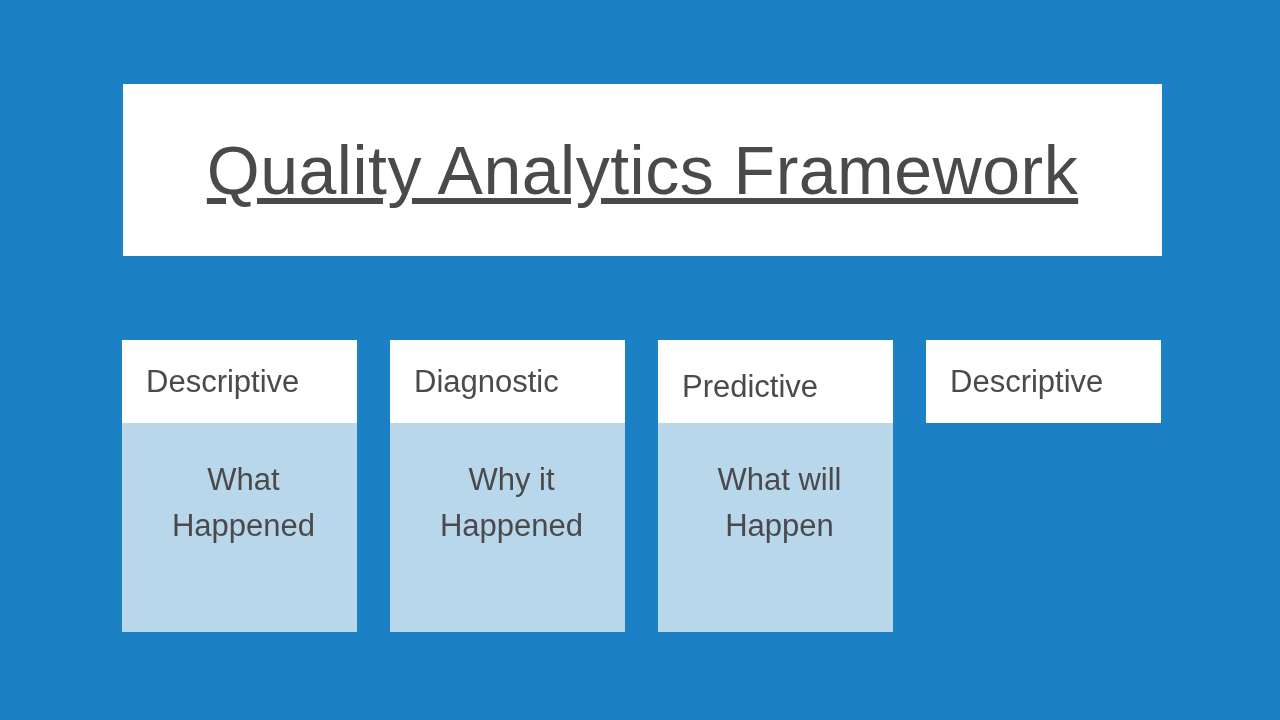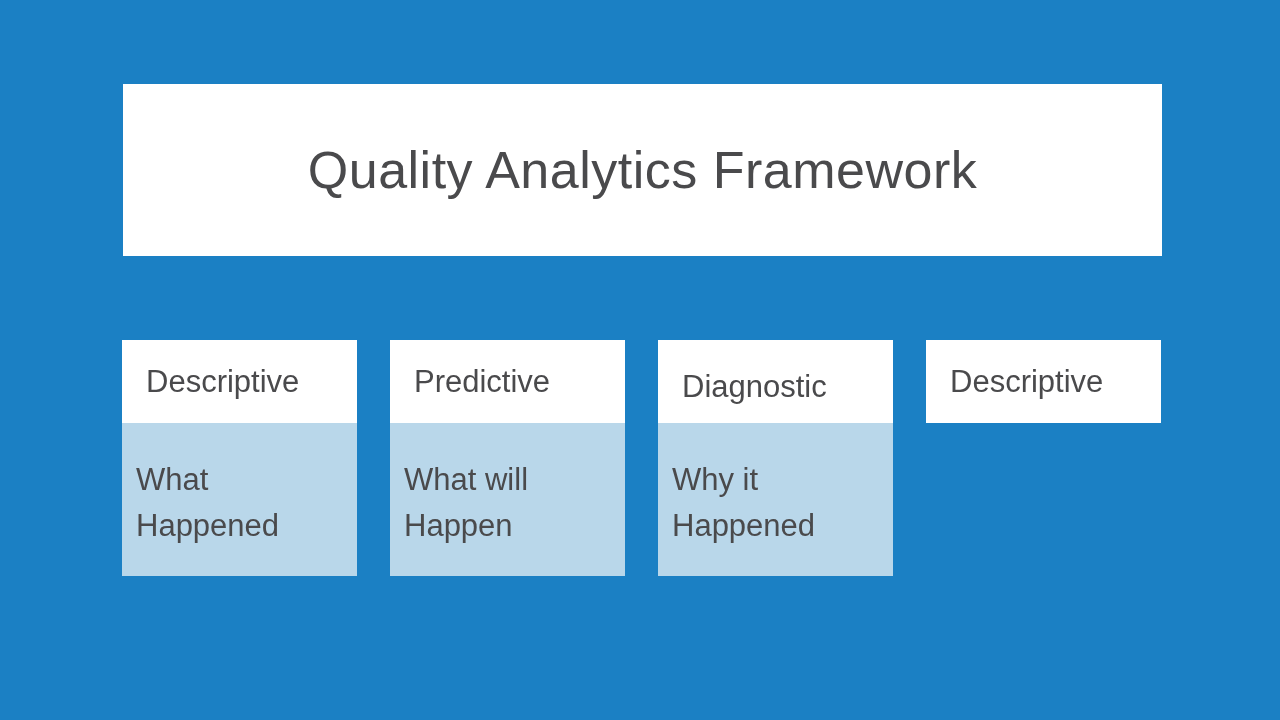--- a/index.html
+++ b/index.html
@@ -29,56 +29,58 @@
     top: 84px;
     width: 1039px;
     height: 172px;
     background: var(--card-header-bg);
     display: flex;
     align-items: center;
     justify-content: center;
   }
   .slide-title {
     margin: 0;
-    font-size: 52px;
+    font-size: 68px;
     font-weight: 400;
     letter-spacing: 0.5px;
     color: var(--text);
     white-space: nowrap;
+    text-decoration: underline;
   }
   .columns {
     position: absolute;
     left: 122px;
     top: 340px;
     display: flex;
     gap: 33px;
   }
   .card {
     width: 235px;
-    height: 236px;
+    height: 292px;
     display: flex;
     flex-direction: column;
   }
   .card-header {
     height: 83px;
     background: var(--card-header-bg);
     display: flex;
     align-items: center;
     padding-left: 24px;
     font-size: 31px;
     color: var(--text);
     flex: none;
   }
   .card-body {
     flex: 1;
     background: var(--card-body-bg);
-    padding: 34px 14px 0 14px;
+    padding: 34px 14px 0 22px;
     font-size: 31px;
     line-height: 46px;
     color: var(--text);
+    text-align: center;
   }
   
   .card:nth-child(3) .card-header span { transform: translateY(5px); display: inline-block; }
   .card:nth-child(4) .card-body { padding-top: 40px; }
 </style>
 </head>
 <body>
 
 <div class="slide">
 
@@ -92,33 +94,33 @@
       <div class="card-header">
         <span>Descriptive</span>
       </div>
       <div class="card-body">
         <span>What Happened</span>
       </div>
     </div>
 
     <div class="card">
       <div class="card-header">
-        <span>Predictive</span>
+        <span>Diagnostic</span>
       </div>
       <div class="card-body">
-        <span>What will Happen</span>
+        <span>Why it Happened</span>
       </div>
     </div>
 
     <div class="card">
       <div class="card-header">
-        <span>Diagnostic</span>
+        <span>Predictive</span>
       </div>
       <div class="card-body">
-        <span>Why it Happened</span>
+        <span>What will Happen</span>
       </div>
     </div>
 
     <div class="card">
       <div class="card-header">
         <span>Descriptive</span>
       </div>
     </div>
 
   </div>

